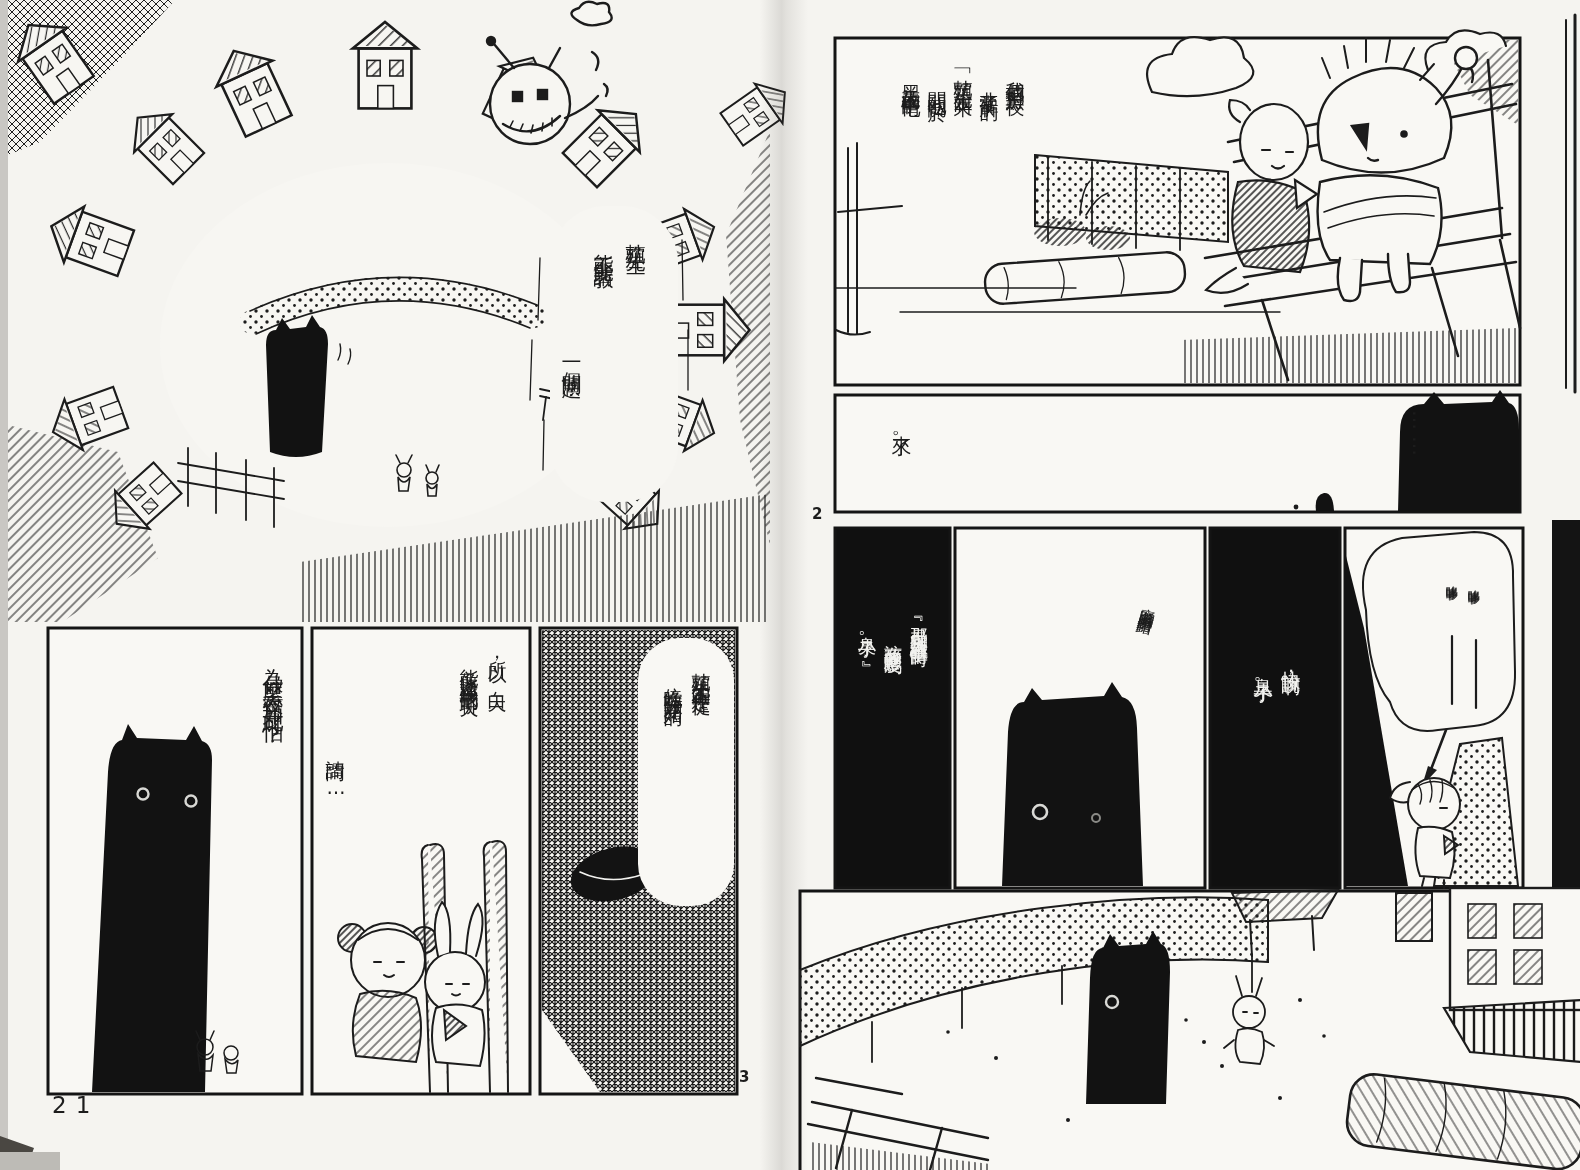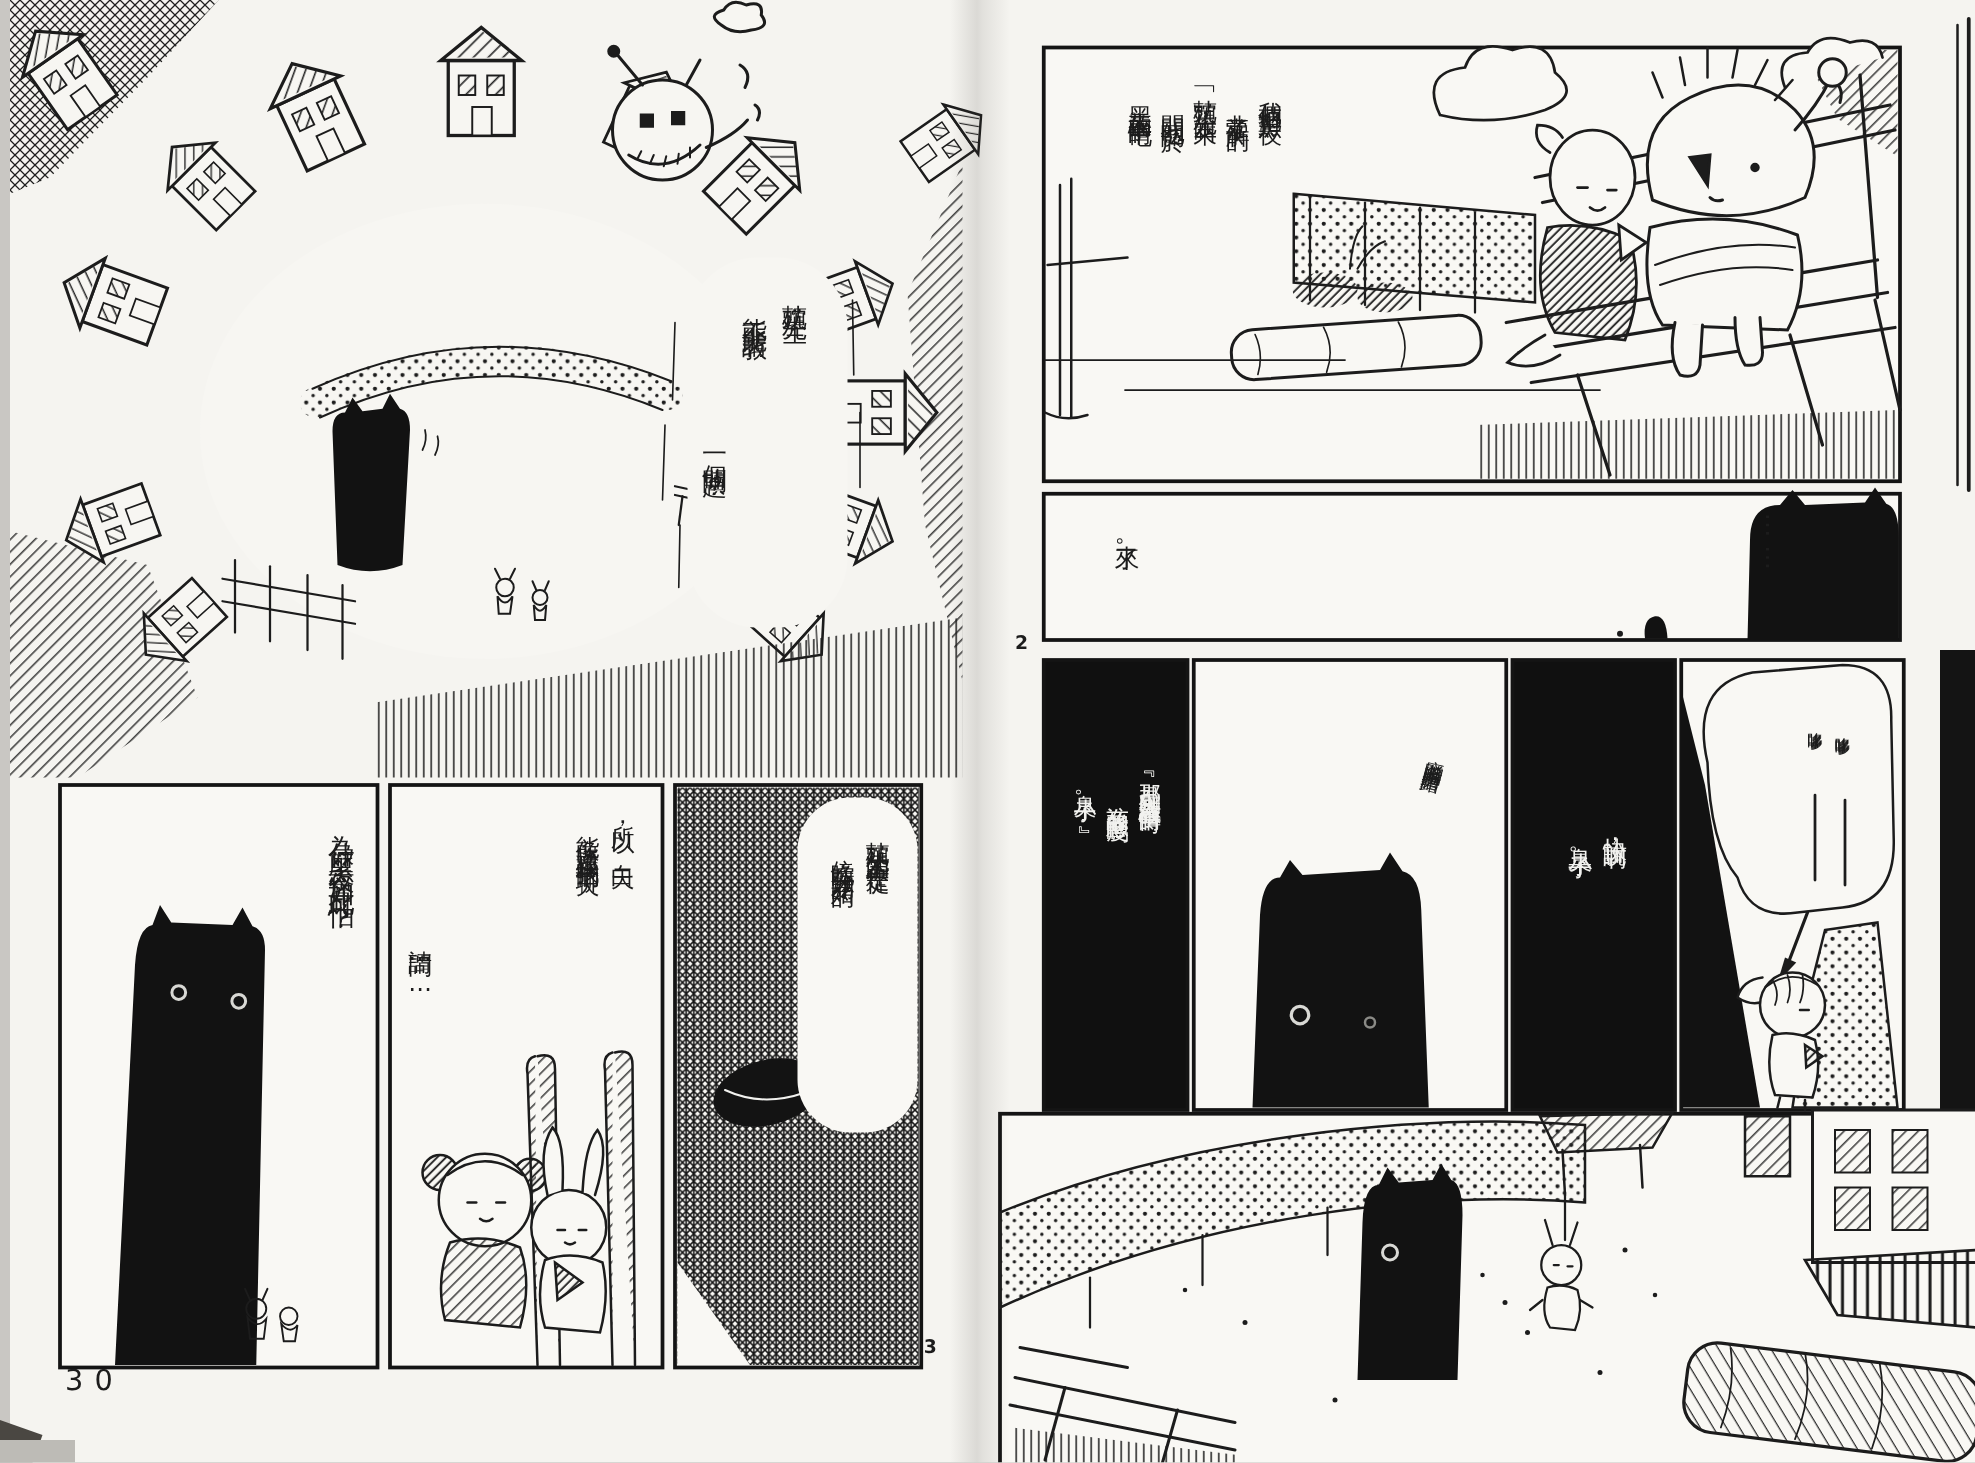--- a/index.html
+++ b/index.html
@@ -390,17 +390,17 @@
 
 <span class="vt wt" style="left:910px;top:610px;font-size:18px;letter-spacing:2.5px;">『那是向別人請教事情時</span>
 <span class="vt wt" style="left:884px;top:630px;font-size:18px;letter-spacing:2.5px;">該有的態度嗎？</span>
 <span class="vt wt" style="left:858px;top:622px;font-size:18px;letter-spacing:2.5px;">臭小子。』</span>
 <span class="vt" style="left:1144px;top:596px;font-size:16px;letter-spacing:2px;transform:rotate(14deg);transform-origin:top center;">磨蹭磨蹭磨蹭</span>
 <span class="vt wt" style="left:1282px;top:655px;font-size:19px;letter-spacing:4px;">快說啊，</span>
 <span class="vt wt" style="left:1254px;top:663px;font-size:19px;letter-spacing:4px;">臭小子。</span>
 <span class="vt" style="left:1446px;top:576px;font-size:12px;letter-spacing:1px;">哆哆哆哆</span>
 <span class="vt" style="left:1468px;top:580px;font-size:12px;letter-spacing:1px;">哆哆哆哆</span>
 
-<span class="hz" style="left:52px;top:1092px;font-size:23px;letter-spacing:9px;">30</span>
+<span class="hz" style="left:52px;top:1092px;font-size:23px;letter-spacing:9px;">21</span>
 <span class="hz" style="left:739px;top:1068px;font-size:15px;font-weight:bold;">3</span>
 <span class="hz" style="left:812px;top:505px;font-size:15px;font-weight:bold;">2</span>
 
 </div>
 
 </body></html>

